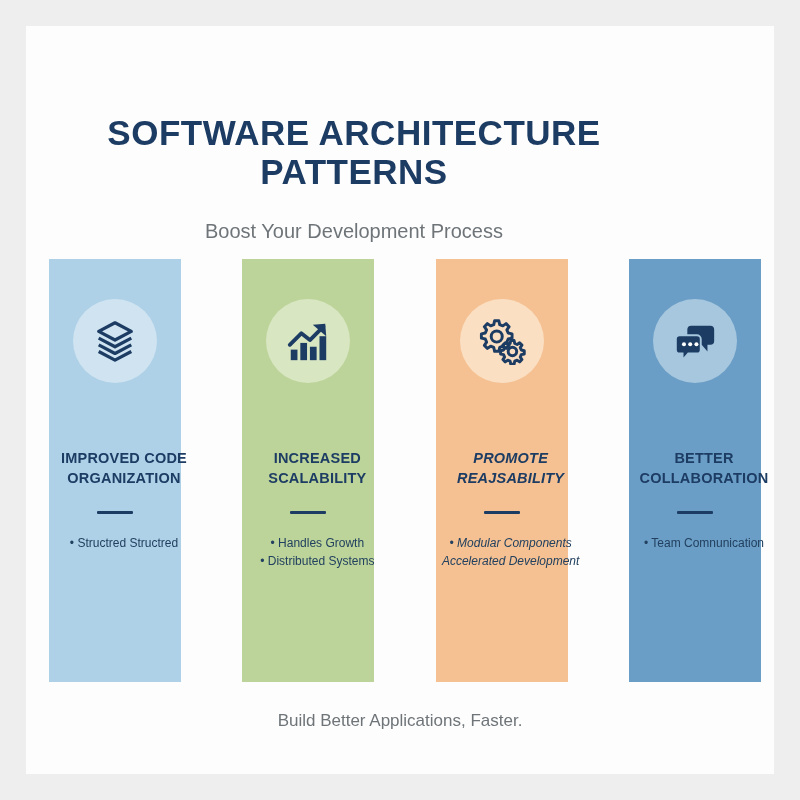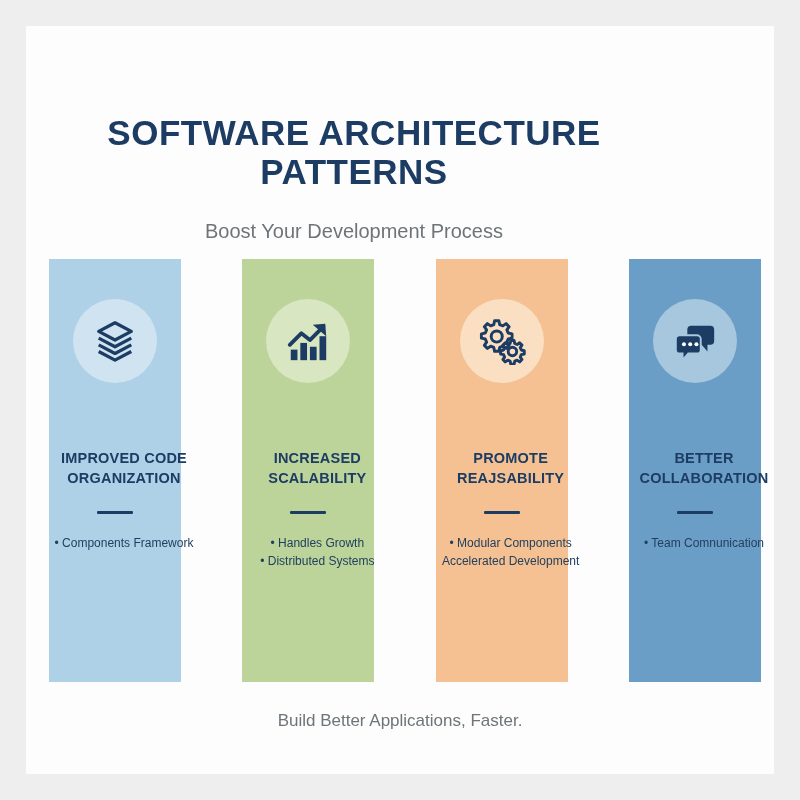--- a/index.html
+++ b/index.html
@@ -163,21 +163,21 @@
               <polyline points="7,35 24,44 41,35"></polyline>
             </g>
           </svg>
         </span>
       </div>
       <div class="col-title">IMPROVED CODE ORGANIZATION</div>
       <div class="divider"></div>
       <div class="bullets">
         <div class="bullet-item">
           <span class="bullet-dot">•</span>
-          <span>Components Framework</span>
+          <span>Structred Structred</span>
         </div>
       </div>
     </div>
 
     <div class="column" style="background: rgb(188, 212, 154);">
       <div class="icon-circle" style="background: rgb(216, 230, 194);">
         <span>
           <svg width="46" height="46" viewBox="0 0 48 48">
             <g fill="#1d3c63">
               <rect x="6" y="33" width="7" height="11"></rect>
@@ -197,21 +197,21 @@
           <span class="bullet-dot">•</span>
           <span>Handles Growth</span>
         </div>
         <div class="bullet-item">
           <span class="bullet-dot">•</span>
           <span>Distributed Systems</span>
         </div>
       </div>
     </div>
 
-    <div class="column" style="background: rgb(245, 193, 146);">
+    <div class="column" style="background: rgb(245, 193, 146); font-style: italic;">
       <div class="icon-circle" style="background: rgb(250, 223, 195);">
         <span>
           <svg width="48" height="48" viewBox="0 0 52 52">
             <g fill="none" stroke="#1d3c63" stroke-width="3.2" stroke-linejoin="round">
               <path d="M18 4 l4.6 0 0.9 4.2 3.4 1.4 3.5-2.4 3.3 3.3 -2.4 3.5 1.4 3.4 4.2 0.9 0 4.6 -4.2 0.9 -1.4 3.4 2.4 3.5 -3.3 3.3 -3.5-2.4 -3.4 1.4 -0.9 4.2 -4.6 0 -0.9-4.2 -3.4-1.4 -3.5 2.4 -3.3-3.3 2.4-3.5 -1.4-3.4 -4.2-0.9 0-4.6 4.2-0.9 1.4-3.4 -2.4-3.5 3.3-3.3 3.5 2.4 3.4-1.4 z"></path>
               <circle cx="20.3" cy="21.2" r="6"></circle>
               <path d="M35.5 25.5 l3.6 0 0.7 3.2 2.6 1.1 2.7-1.8 2.5 2.5 -1.8 2.7 1.1 2.6 3.2 0.7 0 3.6 -3.2 0.7 -1.1 2.6 1.8 2.7 -2.5 2.5 -2.7-1.8 -2.6 1.1 -0.7 3.2 -3.6 0 -0.7-3.2 -2.6-1.1 -2.7 1.8 -2.5-2.5 1.8-2.7 -1.1-2.6 -3.2-0.7 0-3.6 3.2-0.7 1.1-2.6 -1.8-2.7 2.5-2.5 2.7 1.8 2.6-1.1 z"></path>
               <circle cx="37.3" cy="37.3" r="4.6"></circle>
             </g>
           </svg>

